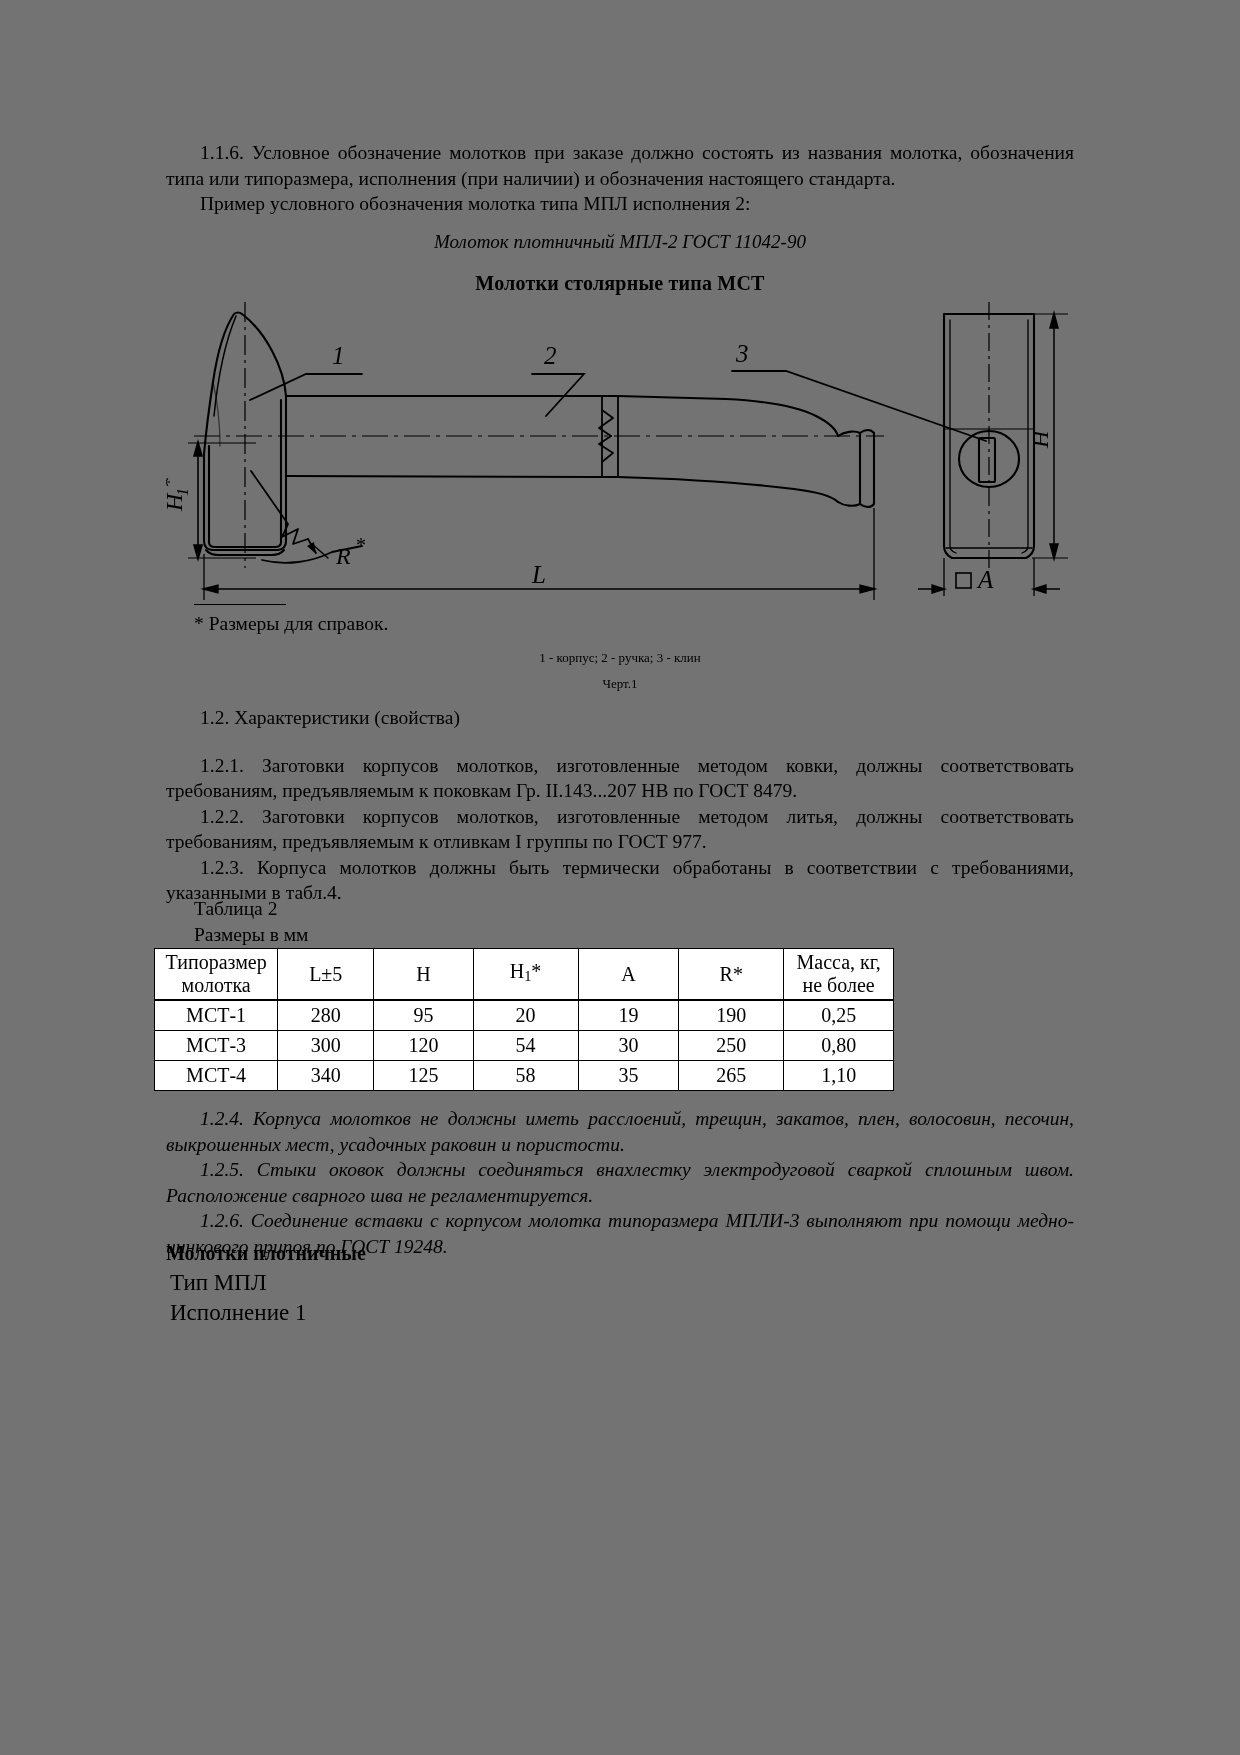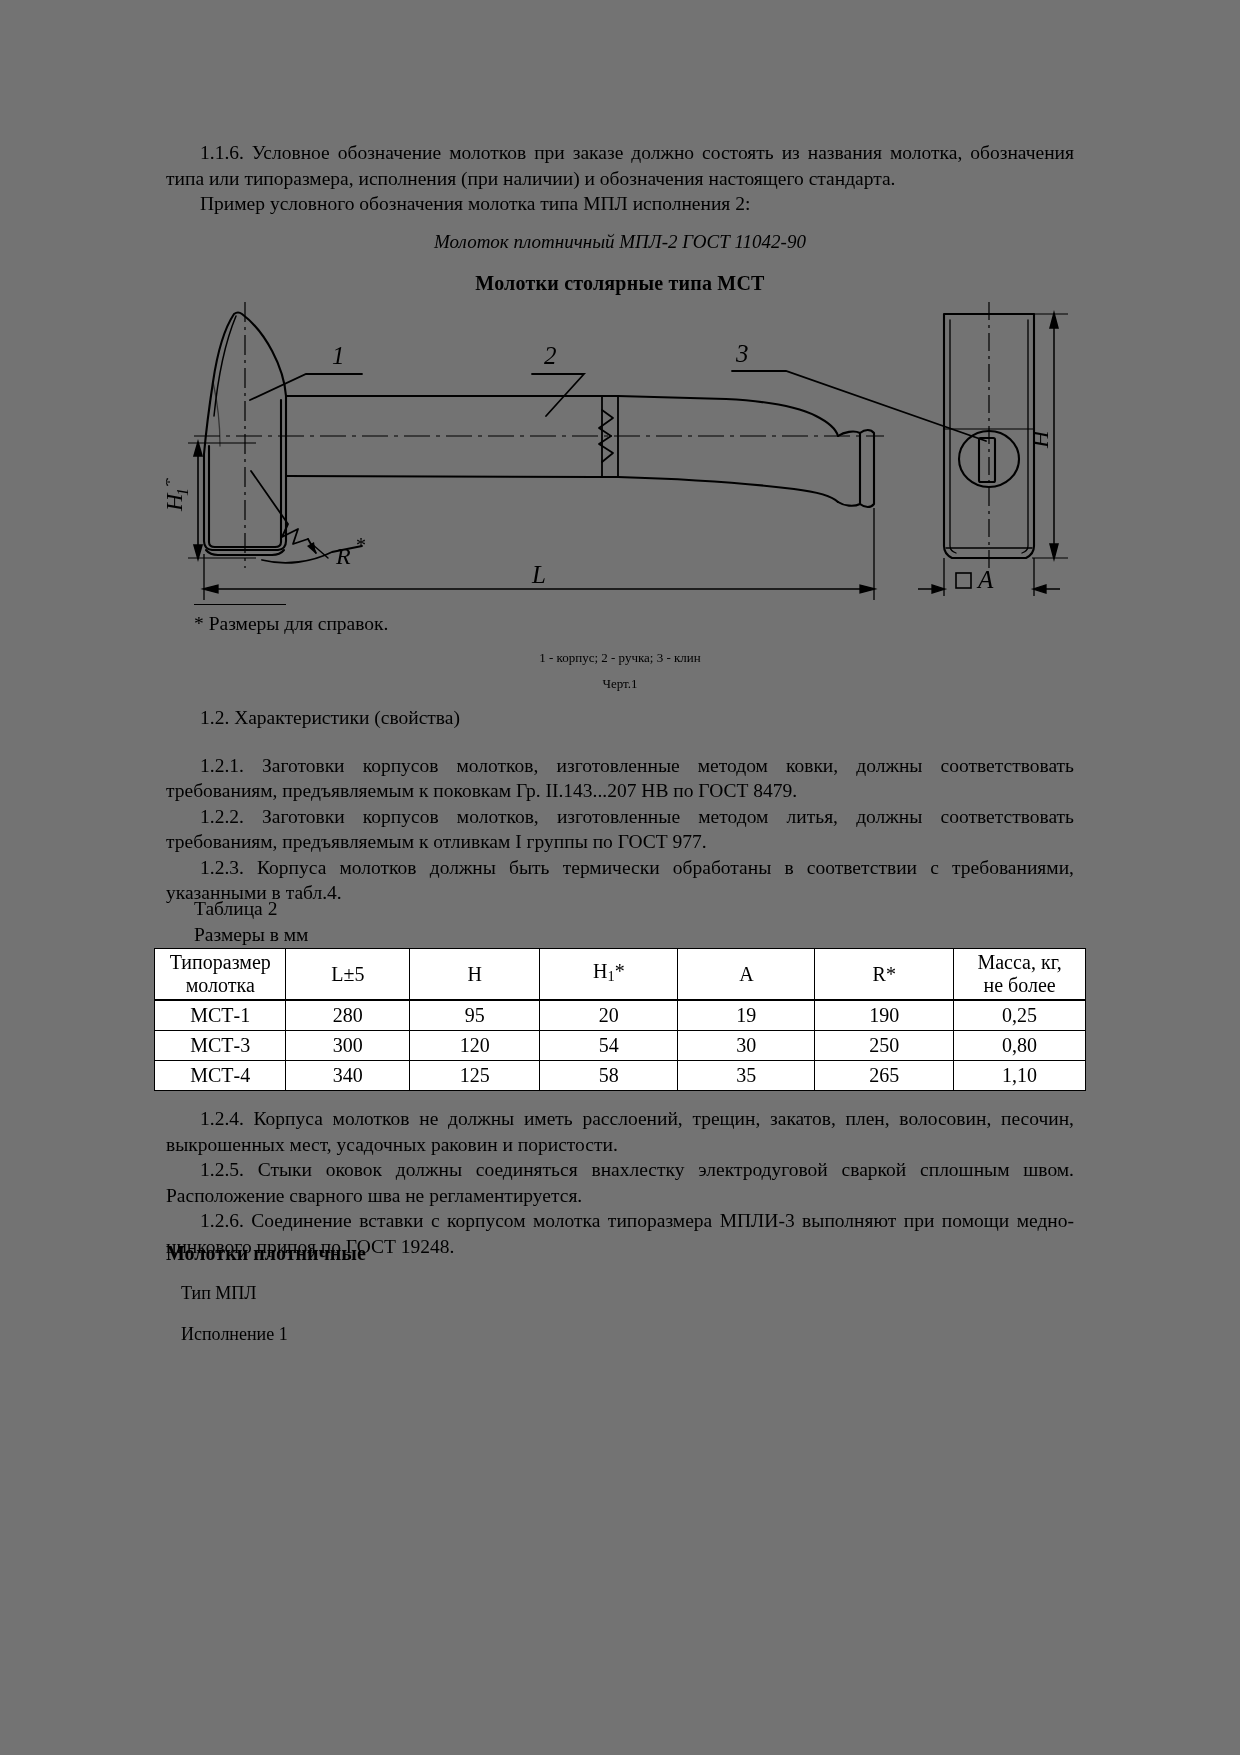--- a/index.html
+++ b/index.html
@@ -110,21 +110,21 @@
     left: 194px;
     top: 896px;
     font-size: 19.5px;
     line-height: 25.5px;
   }
 
   table.dims {
     position: absolute;
     left: 154px;
     top: 948px;
-    width: 932px;
+    width: 740px;
     border-collapse: collapse;
     font-size: 20px;
     background: #fff;
     font-family: Liberation Serif, serif;
   }
   table.dims td, table.dims th {
     border: 1.3px solid #000;
     text-align: center;
     font-weight: normal;
     padding: 1px 2px;
@@ -146,38 +146,39 @@
   table.dims .c4 { width: 139px; }
   table.dims .c5 { width: 140px; }
   table.dims .c6 { width: 131px; }
   sub.sb { font-size: 0.72em; vertical-align: -0.22em; }
 
   .sec3 {
     position: absolute;
     left: 166px;
     top: 1106px;
     width: 908px;
+    font-style: italic;
   }
 
   .bottom-head {
     position: absolute;
     left: 166px;
     top: 1240px;
     width: 908px;
     text-align: left;
   }
   .bottom-head .bh1 {
     font-size: 20px;
     font-weight: bold;
     margin: 0;
     line-height: 26px;
   }
   .bottom-head .bh2 {
-    font-size: 18px;
-    margin: 15px;
+    font-size: 23px;
+    margin: 4px;
     line-height: 25.5px;
   }
 </style>
 </head>
 <body>
 
 <div class="page">
 
   <div class="body-col">
     <p class="just">1.1.6. Условное обозначение молотков при заказе должно состоять из названия молотка, обозначения типа или типоразмера, исполнения (при наличии) и обозначения настоящего стандарта.</p>

